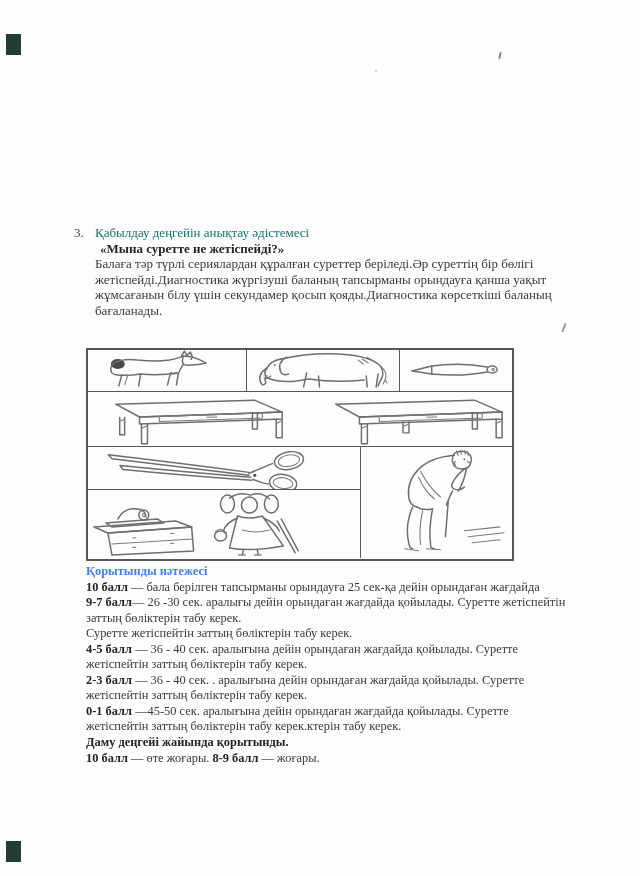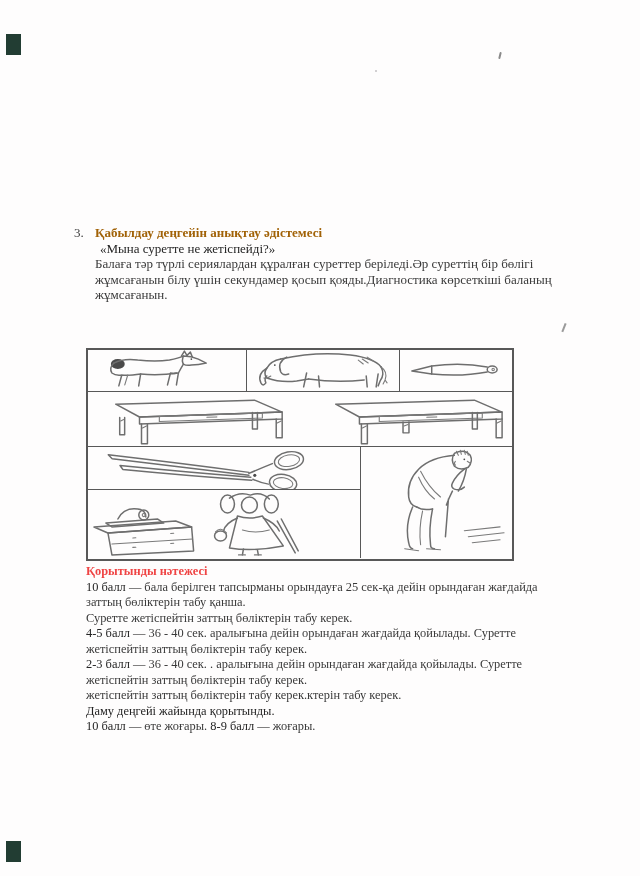--- a/index.html
+++ b/index.html
@@ -2,40 +2,40 @@
 <html><head>
 <meta charset="utf-8">
 <style>
   html,body { margin:0; padding:0; background:#e8e8e8; }
   .sheet {
     position:relative; width:640px; height:876px;
     background:#fefdfd; overflow:hidden;
     font-family:"Liberation Serif", serif;
     color:#3a3a3a;
   }
-  .b { font-weight:normal; color:#242424;text-align:center; }
+  .b { font-weight:bold; color:#242424;text-align:center; }
 
   
   .corner-mark { position:absolute; background:#223d33; }
   .mark-top    { left:6px;  top:34px;  width:15px; height:21px; }
   .mark-bottom { left:6px;  top:841px; width:15px; height:21px; }
   .speck-apostrophe { position:absolute; left:499px; top:52px; width:2px; height:7px;
     background:#8a8a8a; transform:rotate(14deg); border-radius:1px; }
   .speck-slash { position:absolute; left:563px; top:323px; width:1.5px; height:9px;
     background:#9a9a9a; transform:rotate(22deg); }
   .speck-dot { position:absolute; left:375px; top:70px; width:2px; height:2px;
     background:#c3c0c3; border-radius:50%; }
 
   
   .intro { position:absolute; left:74px; top:225px; width:516px;
     font-size:13px; line-height:15.5px; white-space:nowrap; }
   .intro-head { display:flex; }
   .sec-num { width:21px; }
-  .doc-title { font-weight:bold; color:#a16207; }
-  .doc-subtitle { font-weight:normal; color:#242424; padding-left:26px; }
+  .doc-title { font-weight:normal; color:#0f766e; }
+  .doc-subtitle { font-weight:bold; color:#242424; padding-left:26px; }
   .intro-para .t-line { padding-left:21px; }
 
   
   .figure-grid { position:absolute; left:86px; top:348px; width:428px; height:213px;
     border:2px solid #585858; box-sizing:border-box; background:#fefdfd; }
   .g-row1 { display:flex; height:41px; border-bottom:1.5px solid #585858; }
   .g-row2 { height:54px; border-bottom:1.5px solid #585858; }
   .g-row3 { display:flex; height:111px; }
   .g-cell { box-sizing:border-box; }
   .c-dog { width:159px; border-right:1.5px solid #585858; }
@@ -46,43 +46,44 @@
   .c-girl { flex:1; }
   .c-man { flex:1; }
   .g-cell svg, .g-row2 svg { display:block; width:100%; height:100%; }
   .sk { fill:none; stroke:#6e6e6e; stroke-width:1.5; stroke-linecap:round; stroke-linejoin:round; }
   .sk-thin { fill:none; stroke:#7a7a7a; stroke-width:1.1; stroke-linecap:round; }
   .sk-fill { fill:#4a4a4a; stroke:none; }
 
   
   .results { position:absolute; left:86px; top:564px; width:520px;
     font-size:12.4px; line-height:15.55px; white-space:nowrap; }
-  .results-heading { font-weight:bold; color:#ef4444; }
+  .results-heading { font-weight:bold; color:#3b82f6; }
 </style>
 </head>
 <body>
 
 <div class="sheet">
 
   <div class="corner-mark mark-top"></div>
   <div class="corner-mark mark-bottom"></div>
   <div class="speck-apostrophe"></div>
   <div class="speck-slash"></div>
   <div class="speck-dot"></div>
 
   <div class="intro">
     <div class="intro-head">
       <span class="sec-num">3.</span>
       <span class="doc-title">Қабылдау деңгейін анықтау әдістемесі</span>
     </div>
     <div class="doc-subtitle">«Мына суретте не жетіспейді?»</div>
     <div class="intro-para">
         <div class="t-line"><span>Балаға тәр түрлі сериялардан құралған суреттер беріледі.Әр суреттің бір бөлігі</span></div>
+        <div class="t-line"><span>жетіспейді.Диагностика жүргізуші баланың тапсырманы орындауға қанша уақыт</span></div>
         <div class="t-line"><span>жұмсағанын білу үшін секундамер қосып қояды.Диагностика көрсеткіші баланың</span></div>
-        <div class="t-line"><span>жұмсағанын.</span></div>
+        <div class="t-line"><span>бағаланады.</span></div>
       </div>
   </div>
 
   <div class="figure-grid">
     <div class="g-row1">
       <div class="g-cell c-dog">
         <svg viewBox="0 0 159 41">
           <ellipse class="sk-fill" cx="30" cy="14" rx="7" ry="5"></ellipse>
           <path class="sk" d="M26 13 Q36 8 50 10 Q68 12 82 10 Q91 8 96 6"></path>
           <path class="sk" d="M94 6 L97 1 L100 6 M99 6 L103 2 L105 7"></path>
@@ -203,25 +204,27 @@
           <path class="sk-thin" d="M104 84 L140 80 M108 90 L144 86 M112 96 L140 93"></path>
         </svg>
       </div>
     </div>
   </div>
 
   <div class="results">
     <div class="results-heading">Қорытынды нәтежесі</div>
     <div>
         <div class="t-line"><span class="b">10 балл </span><span>— бала берілген тапсырманы орындауға 25 сек-қа дейін орындаған жағдайда</span></div>
-        <div class="t-line"><span>заттың бөліктерін табу қанша.</span></div>
+        <div class="t-line"><span class="b">9-7 балл</span><span>— 26 -30 сек. аралығы дейін орындаған жағдайда қойылады. Суретте жетіспейтін</span></div>
+        <div class="t-line"><span>заттың бөліктерін табу керек.</span></div>
         <div class="t-line"><span>Суретте жетіспейтін заттың бөліктерін табу керек.</span></div>
         <div class="t-line"><span class="b">4-5 балл </span><span>— 36 - 40 сек. аралығына дейін орындаған жағдайда қойылады. Суретте</span></div>
         <div class="t-line"><span>жетіспейтін заттың бөліктерін табу керек.</span></div>
         <div class="t-line"><span class="b">2-3 балл </span><span>— 36 - 40 сек. . аралығына дейін орындаған жағдайда қойылады. Суретте</span></div>
         <div class="t-line"><span>жетіспейтін заттың бөліктерін табу керек.</span></div>
+        <div class="t-line"><span class="b">0-1 балл </span><span>—45-50 сек. аралығына дейін орындаған жағдайда қойылады. Суретте</span></div>
         <div class="t-line"><span>жетіспейтін заттың бөліктерін табу керек.ктерін табу керек.</span></div>
         <div class="t-line"><span class="b">Даму деңгейі жайында қорытынды.</span></div>
         <div class="t-line"><span class="b">10 балл </span><span>— өте жоғары. </span><span class="b">8-9 балл </span><span>— жоғары.</span></div>
       </div>
   </div>
 
 </div>
 
 </body></html>

